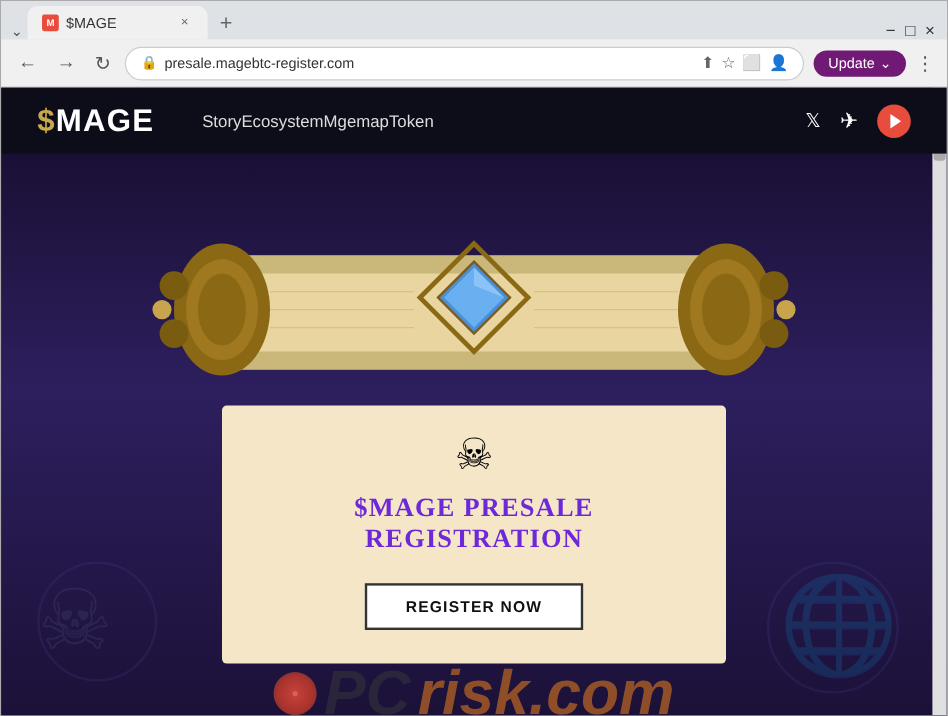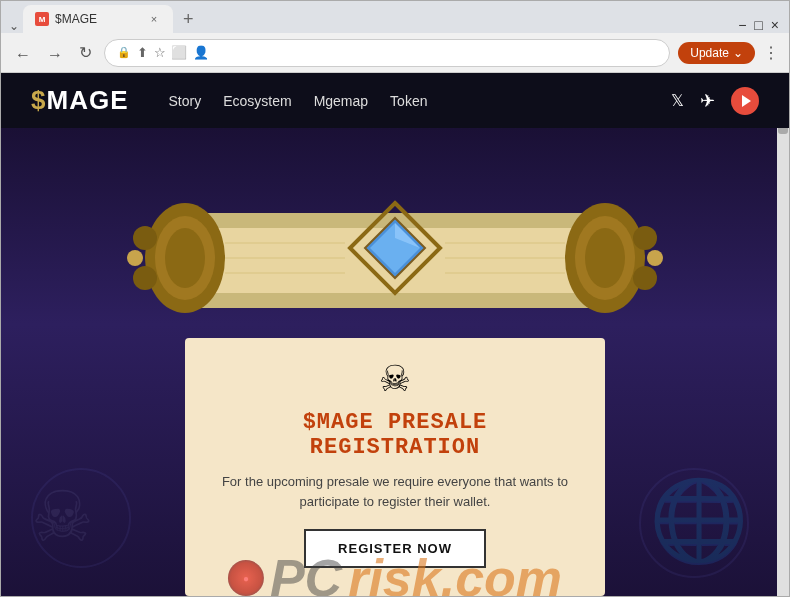--- a/index.html
+++ b/index.html
@@ -72,21 +72,21 @@
       display: flex;
       align-items: center;
       padding: 0 12px;
       gap: 6px;
     }
     .lock-icon { font-size: 11px; color: #555; }
     .address-text { font-size: 12px; color: #333; flex: 1; }
     .address-icons { display: flex; gap: 6px; align-items: center; }
     .addr-icon-btn { background: none; border: none; cursor: pointer; font-size: 13px; color: #666; }
     .update-btn {
-      background: #c2410c;
+      background: #701a75;
       color: white;
       border: none;
       border-radius: 14px;
       padding: 4px 12px;
       font-size: 12px;
       cursor: pointer;
       display: flex; align-items: center; gap: 4px;
     }
     .kebab-btn { background: none; border: none; cursor: pointer; font-size: 16px; color: #555; }
 
@@ -126,21 +126,20 @@
     }
     .site-logo {
       font-size: 26px;
       font-weight: 900;
       color: white;
       font-family: 'Arial Black', Arial, sans-serif;
       letter-spacing: 1px;
     }
     .nav-links {
       display: flex;
-      gap: 22px;
       margin-left: 10px;
     }
     .nav-link {
       color: #ddd;
       font-size: 14px;
       text-decoration: none;
       cursor: pointer;
     }
     .nav-social {
       margin-left: auto;
@@ -209,25 +208,25 @@
       position: relative;
       z-index: 5;
     }
     .skull-icon {
       font-size: 36px;
       margin-bottom: 10px;
     }
     .presale-title {
       font-size: 22px;
       font-weight: 900;
-      color: #c2410c;
+      color: #6d28d9;
       text-align: center;
       letter-spacing: 1px;
-      margin-bottom: 12px;
-      font-family: Liberation Mono, monospace;
+      margin-bottom: 24px;
+      font-family: Liberation Serif, serif;
     }
     .presale-desc {
       font-size: 13px;
       color: #444;
       text-align: center;
       line-height: 1.5;
       margin-bottom: 18px;
     }
     .register-btn {
       background: white;
@@ -335,20 +334,21 @@
       </div>
     </div>
   </div>
 
   <div class="address-bar-row">
     <button class="nav-btn">←</button>
     <button class="nav-btn">→</button>
     <button class="nav-btn">↻</button>
     <div class="address-box">
       <span class="lock-icon">🔒</span>
+      <span class="address-text">presale.magebtc-register.com</span>
       <div class="address-icons">
         <button class="addr-icon-btn">⬆</button>
         <button class="addr-icon-btn">☆</button>
         <button class="addr-icon-btn">⬜</button>
         <button class="addr-icon-btn">👤</button>
       </div>
     </div>
     <button class="update-btn">
       <span>Update</span>
       <span>⌄</span>
@@ -413,21 +413,20 @@
           <line x1="120" y1="115" x2="240" y2="115" stroke="#c9b060" stroke-width="1" opacity="0.5"></line>
           <line x1="340" y1="85" x2="460" y2="85" stroke="#c9b060" stroke-width="1" opacity="0.5"></line>
           <line x1="340" y1="100" x2="460" y2="100" stroke="#c9b060" stroke-width="1" opacity="0.5"></line>
           <line x1="340" y1="115" x2="460" y2="115" stroke="#c9b060" stroke-width="1" opacity="0.5"></line>
         </svg>
       </div>
 
       <div class="presale-card">
         <div class="skull-icon">☠</div>
         <div class="presale-title">$MAGE PRESALE REGISTRATION</div>
-        <p class="presale-desc">For the upcoming presale we require everyone that wants to participate to register their wallet.</p>
         <button class="register-btn">REGISTER NOW</button>
       </div>
 
       <div class="bg-skull-left">☠</div>
       <div class="bg-skull-right">🌐</div>
       <div class="bg-globe-left"></div>
       <div class="bg-globe-right"></div>
 
       <div class="watermark">
         <div class="watermark-logo">

